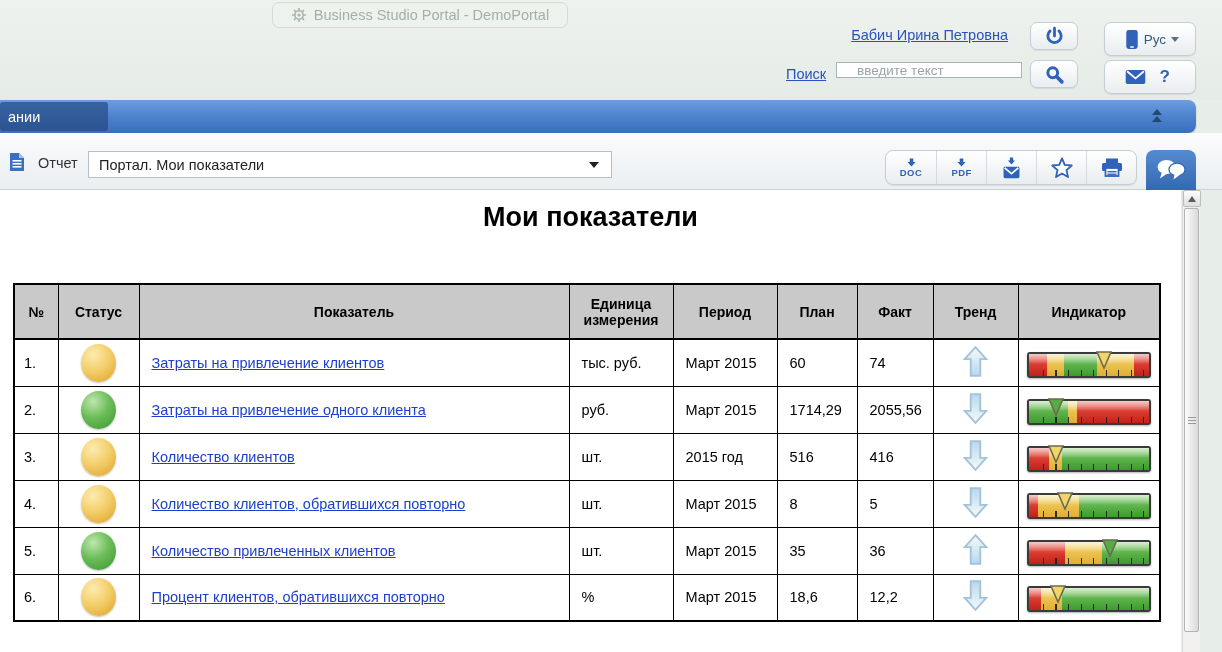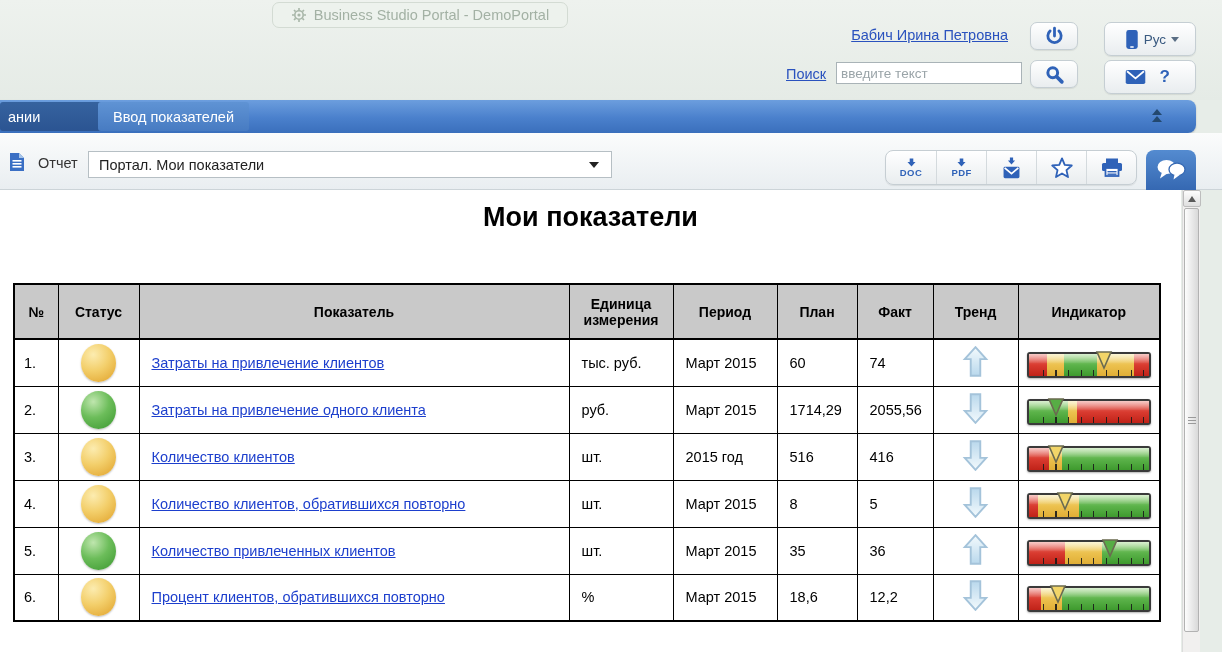--- a/index.html
+++ b/index.html
@@ -14,22 +14,22 @@
   .title-tab {
     position:absolute; left:272px; top:2px; width:296px; height:26px;
     background:#edf2ed; border:1px solid #d3dbd3; border-radius:7px;
     display:flex; align-items:center; justify-content:center; gap:7px;
     color:#a3b1a4; font-size:14.5px;
   }
   .hlink { color:#2a52be; text-decoration:underline; cursor:pointer; font-size:14.5px; }
   .user-link { position:absolute; top:27px; right:214px; }
   .search-label { position:absolute; top:66px; left:786px; }
   .search-input {
-    position:absolute; top:62px; left:836px; width:186px; height:22px;
-    border:1px solid #a9b3b7; background:#fff; padding:0 4px; font-size:13.5px;
+    position:absolute; top:62px; left:836px; width:186px; height:16px;
+    border:1px solid #a9b3b7; background:#fff; padding:0 20px; font-size:13.5px;
     font-family:"Liberation Sans",sans-serif; color:#444;
   }
   .search-input::placeholder { color:#9aa4a8; }
   .hbtn {
     position:absolute; height:28px; background:linear-gradient(#ffffff,#e9edef);
     border:1px solid #c5ced3; border-radius:7px; box-shadow:0 1px 1px rgba(0,0,0,.08);
     display:flex; align-items:center; justify-content:center; cursor:pointer;
   }
   .btn-power { left:1030px; top:22px; width:48px; }
   .btn-search { left:1030px; top:60px; width:48px; }
@@ -188,21 +188,20 @@
       </svg>
     </div>
     <div class="seg">
       <span class="help-q">?</span>
     </div>
   </div>
 </div>
 
 <div class="nav-bar">
   <div class="nav-tab nav-tab-1">ании</div>
-  <div class="nav-tab nav-tab-2">Ввод показателей</div>
   <div class="collapse-btn">
     <div class="chev"></div>
       <div class="chev"></div>
   </div>
 </div>
 
 <div class="report-bar">
   <svg class="report-file-icon" width="16" height="20" viewBox="0 0 16 20">
     <path d="M1 1 h9 l5 5 v13 h-14 z" fill="#3a6fc4"></path>
     <path d="M10 1 l5 5 h-5 z" fill="#a8c6ea"></path>

